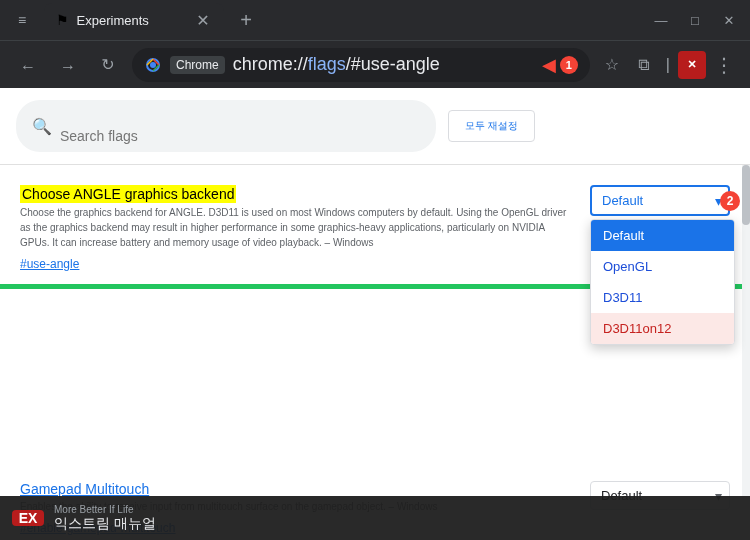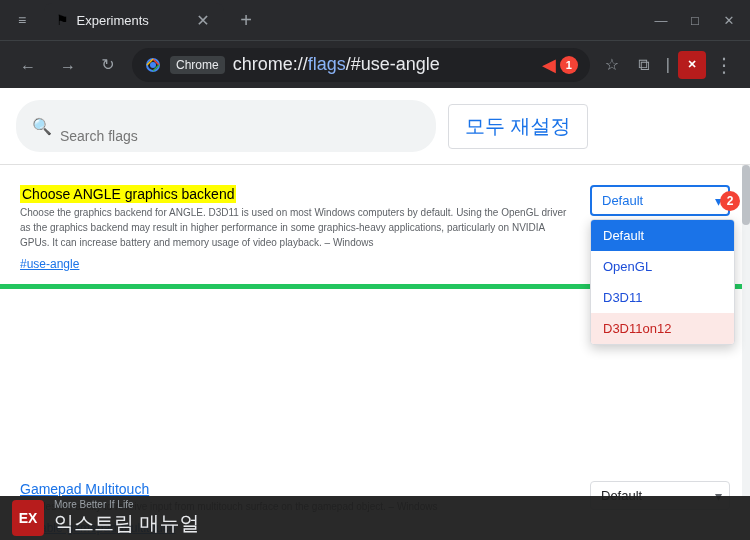--- a/index.html
+++ b/index.html
@@ -273,21 +273,21 @@
       font-size: 14px;
       color: #202124;
       flex: 1;
       margin-top: 20px;
     }
     .reset-btn {
       background: #fff;
       border: 1px solid #dadce0;
       border-radius: 4px;
       padding: 8px 16px;
-      font-size: 20px;
+      font-size: 10px;
       color: #1a73e8;
       cursor: pointer;
       white-space: nowrap;
     }
 
     
     .flags-list {
       flex: 1;
       overflow-y: auto;
       padding: 8px 0;
@@ -438,35 +438,35 @@
       gap: 10px;
       height: 44px;
     }
     .ext-logo {
       background: #b71c1c;
       border-radius: 4px;
       color: white;
       font-size: 14px;
       font-weight: bold;
       width: 32px;
-      height: 36px;
+      height: 16px;
       display: flex;
       align-items: center;
       justify-content: center;
     }
     .ext-text-area {
       display: flex;
       flex-direction: column;
     }
     .ext-slogan {
       font-size: 10px;
       color: #9aa0a6;
     }
     .ext-name {
-      font-size: 20px;
+      font-size: 14px;
       color: #e8eaed;
       font-weight: 500;
     }
     .dropdown-select-2 {
       background: #fff;
       border: 1px solid #dadce0;
       border-radius: 4px;
       padding: 6px 28px 6px 10px;
       font-size: 13px;
       color: #202124;

